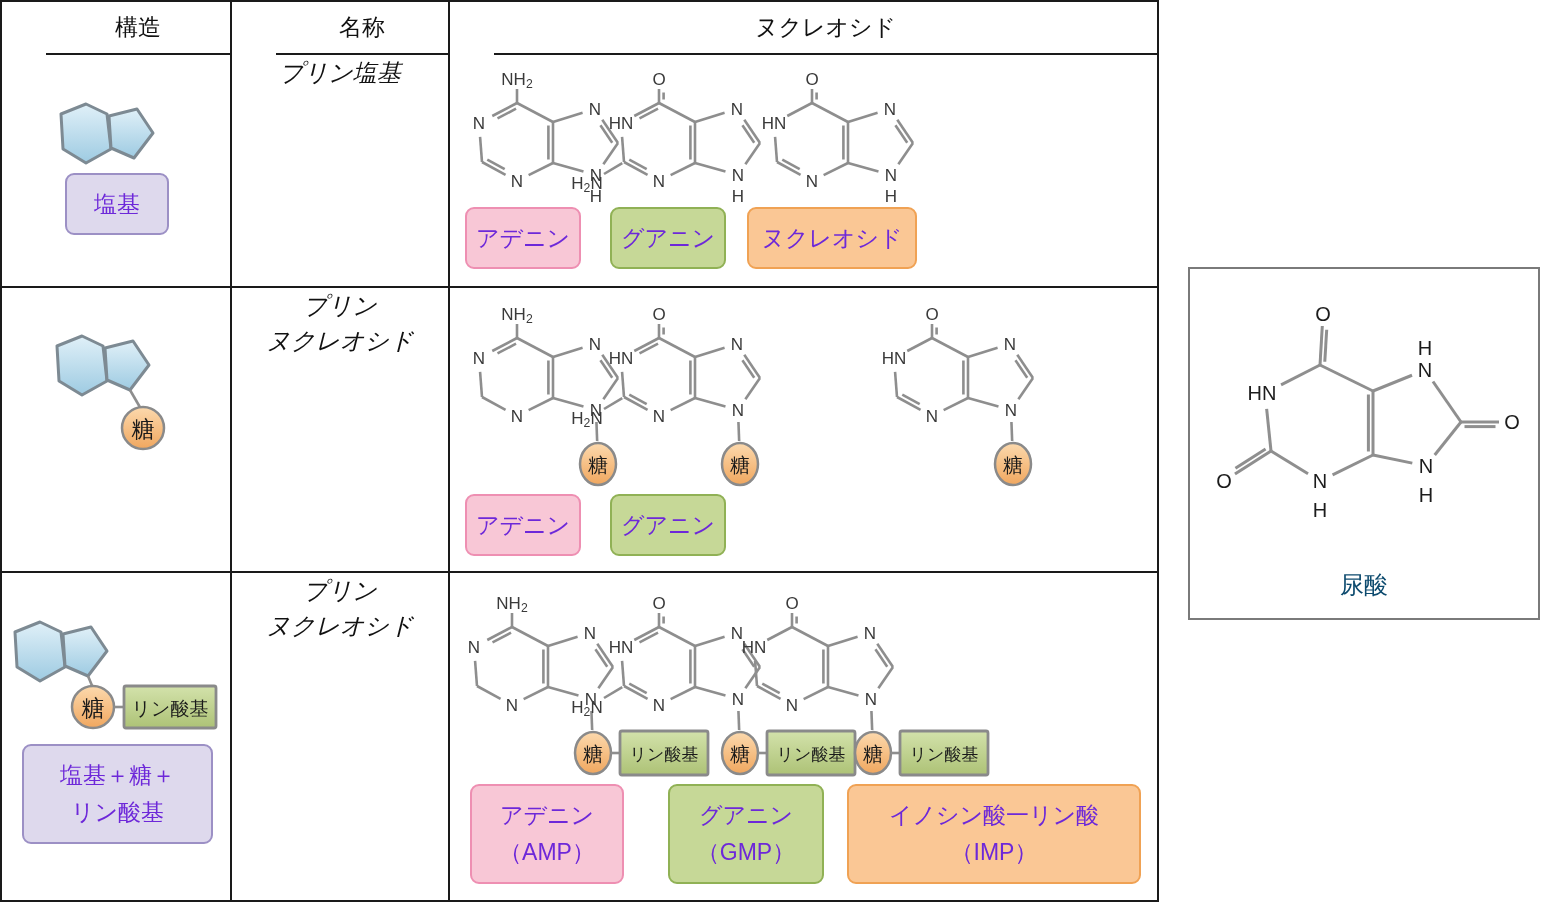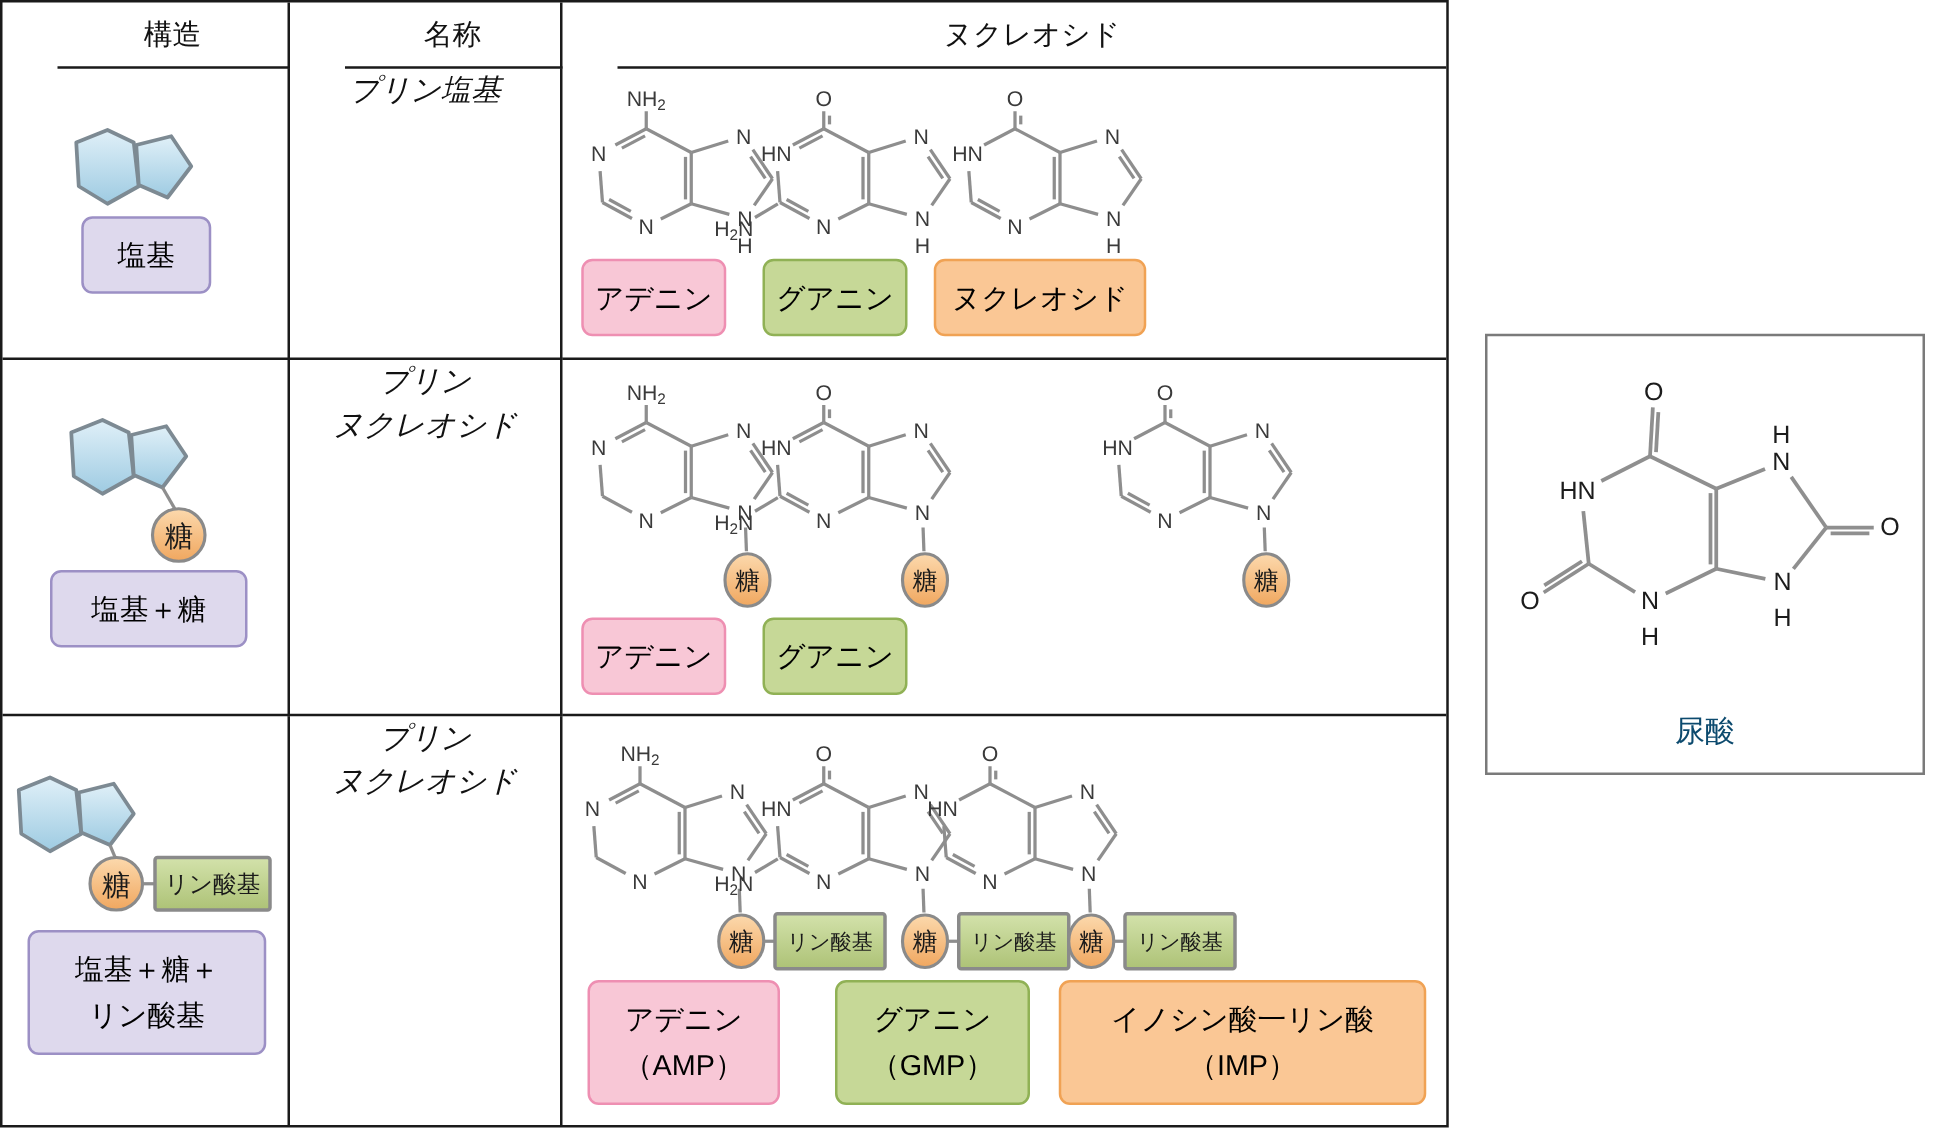--- a/index.html
+++ b/index.html
@@ -9,21 +9,21 @@
        grid-template-columns:230px 218px 707px;
        grid-template-rows:53px 233px 285px 327px;
        border:2px solid #1a1a1a;}
   .cell{position:relative;border-right:2px solid #1a1a1a;border-bottom:2px solid #1a1a1a;box-sizing:border-box;}
   .cell.lc{border-right:none;}
   .cell.lr{border-bottom:none;}
   .hdr{display:flex;align-items:center;justify-content:center;font-size:23px;margin-left:44px;}
   .namecell{display:flex;flex-direction:column;align-items:center;justify-content:flex-start;
             font-size:24px;line-height:35px;font-style:italic;}
   .badge{position:absolute;border-radius:9px;display:flex;flex-direction:column;
-         align-items:center;justify-content:center;font-size:23px;color:#000000;line-height:37px;}
+         align-items:center;justify-content:center;font-size:23px;color:#6d28d9;line-height:37px;}
   .badge.pink  {background:#f8c7d6;border:2.5px solid #ee8fb2;}
   .badge.green {background:#c6d897;border:2.5px solid #90b155;}
   .badge.orange{background:#fac795;border:2.5px solid #f0a254;}
   .badge.purple{background:#ded9ed;border:2px solid #9c90c5;}
   svg.mol,svg.icon{position:absolute;overflow:visible;}
   .uric{position:absolute;left:1188px;top:267px;width:352px;height:353px;
         border:2px solid #7a7a7a;box-sizing:border-box;background:#fff;}
   .uric-label{position:absolute;left:0;right:0;top:300px;text-align:center;font-size:24px;color:#0c4a6e;}
 </style>
 </head>
@@ -158,23 +158,20 @@
     </div>
 
     <div class="cell">
       <svg class="icon" style="left:48px;top:40px" width="140" height="130">
           <polygon points="32,8 53,18 57,53 32,67 9,53 7,18" fill="url(#gradRing)" stroke="#7d8a93" stroke-width="3" stroke-linejoin="round"></polygon>
           <polygon points="55,20 83,13 99,37 80,62 57,52" fill="url(#gradRing)" stroke="#7d8a93" stroke-width="3" stroke-linejoin="round"></polygon>
           <line x1="80" y1="62" x2="91" y2="81" stroke="#8e8e8e" stroke-width="2.6"></line>
           <ellipse cx="93" cy="100" rx="21" ry="21" fill="url(#gradSugar)" stroke="#8a8a8a" stroke-width="2.5"></ellipse>
           <text x="93" y="101" text-anchor="middle" dominant-baseline="central" fill="#1a1a1a" font-size="23" font-family="&quot;Liberation Sans&quot;,&quot;DejaVu Sans&quot;,sans-serif">糖</text>
         </svg>
-      <div class="badge purple" style="left:38px;top:168px;width:154px;height:58px">
-        <span>塩基＋糖</span>
-      </div>
     </div>
     <div class="cell namecell">
       <span>プリン</span>
       <span>ヌクレオシド</span>
     </div>
     <div class="cell lc">
       <svg class="mol" style="left:10px;top:10px" width="300" height="220">
           <line x1="57" y1="26" x2="57" y2="40" stroke="#8e8e8e" stroke-width="2.6"></line>
           <line x1="57" y1="40" x2="32.273773335729736" y2="53.013803507510666" stroke="#8e8e8e" stroke-width="2.6"></line>
           <line x1="56.04521981269313" y1="45.7007363378713" x2="37.513420705096735" y2="55.4543148155536" stroke="#8e8e8e" stroke-width="2.6"></line>

